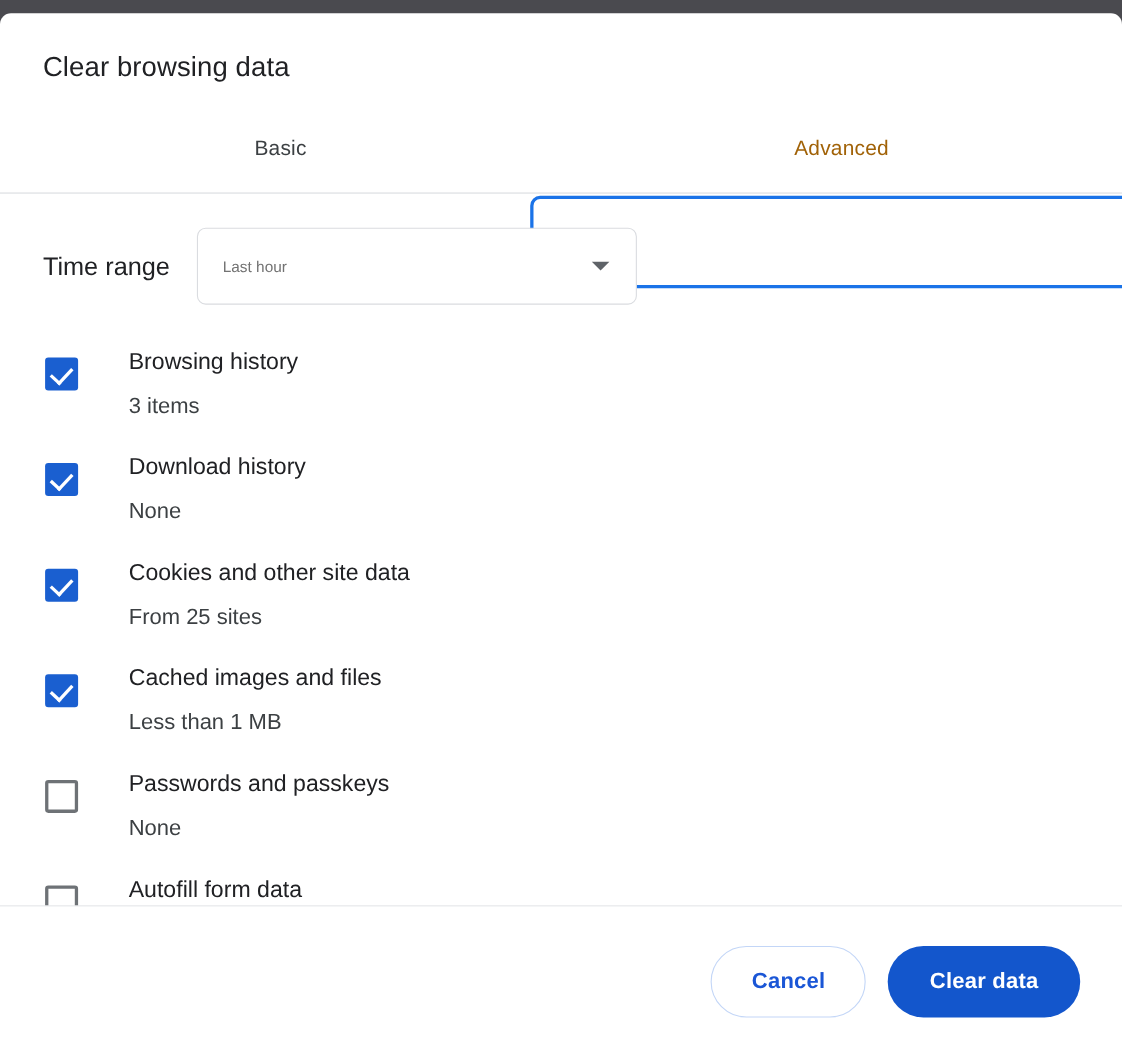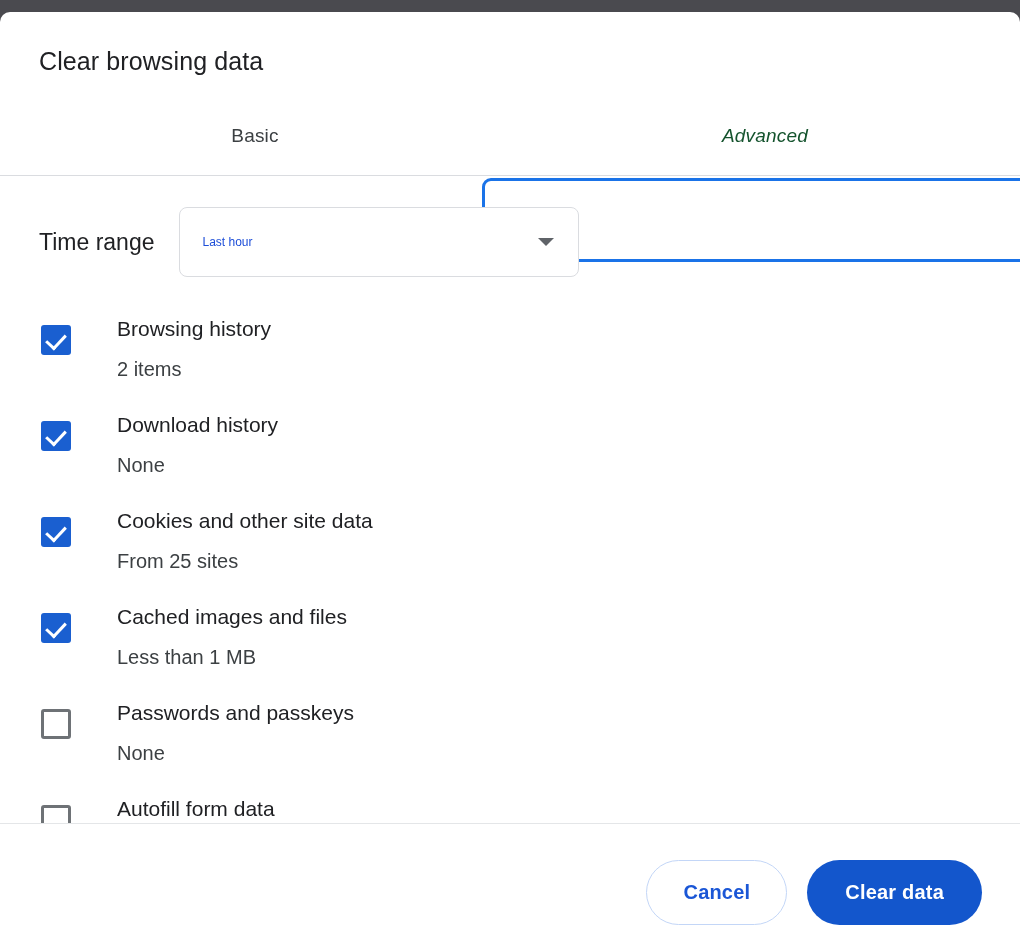--- a/index.html
+++ b/index.html
@@ -57,22 +57,21 @@
     font-weight: 500;
     letter-spacing: 0.2px;
     color: #3c4043;
     background: transparent;
     border: none;
     font-family: "Liberation Sans", sans-serif;
     cursor: pointer;
     position: relative;
   }
   .tab.focused {
-    color: #14532d;
-    font-style: italic;
+    color: #a16207;
   }
   
   .tab-focus-ring {
     position: absolute;
     left: 482px;
     top: 82px;
     width: 560px;           
     height: 84px;
     border: 3px solid #1a73e8;
     border-radius: 9px;
@@ -109,22 +108,22 @@
     height: 100%;
     border: 1px solid #dadce0;
     border-radius: 8px;
     background: #fff;
     display: flex;
     align-items: center;
     padding: 0 18px 0 22px;
     cursor: pointer;
   }
   .select-value {
-    font-size: 12px;
-    color: #1d4ed8;
+    font-size: 14px;
+    color: #737373;
     flex: 1 1 auto;
   }
   .caret {
     width: 0; height: 0;
     border-left: 8px solid transparent;
     border-right: 8px solid transparent;
     border-top: 8px solid #5f6368;
     margin-right: 6px;
   }
 
@@ -241,21 +240,21 @@
         </div>
       </div>
     </div>
 
     <div class="list">
 
       <div class="row">
         <span class="cbox on"></span>
         <span class="row-text">
           <span class="row-label">Browsing history</span>
-          <span class="row-sub">2 items</span>
+          <span class="row-sub">3 items</span>
         </span>
       </div>
 
       <div class="row">
         <span class="cbox on"></span>
         <span class="row-text">
           <span class="row-label">Download history</span>
           <span class="row-sub">None</span>
         </span>
       </div>

